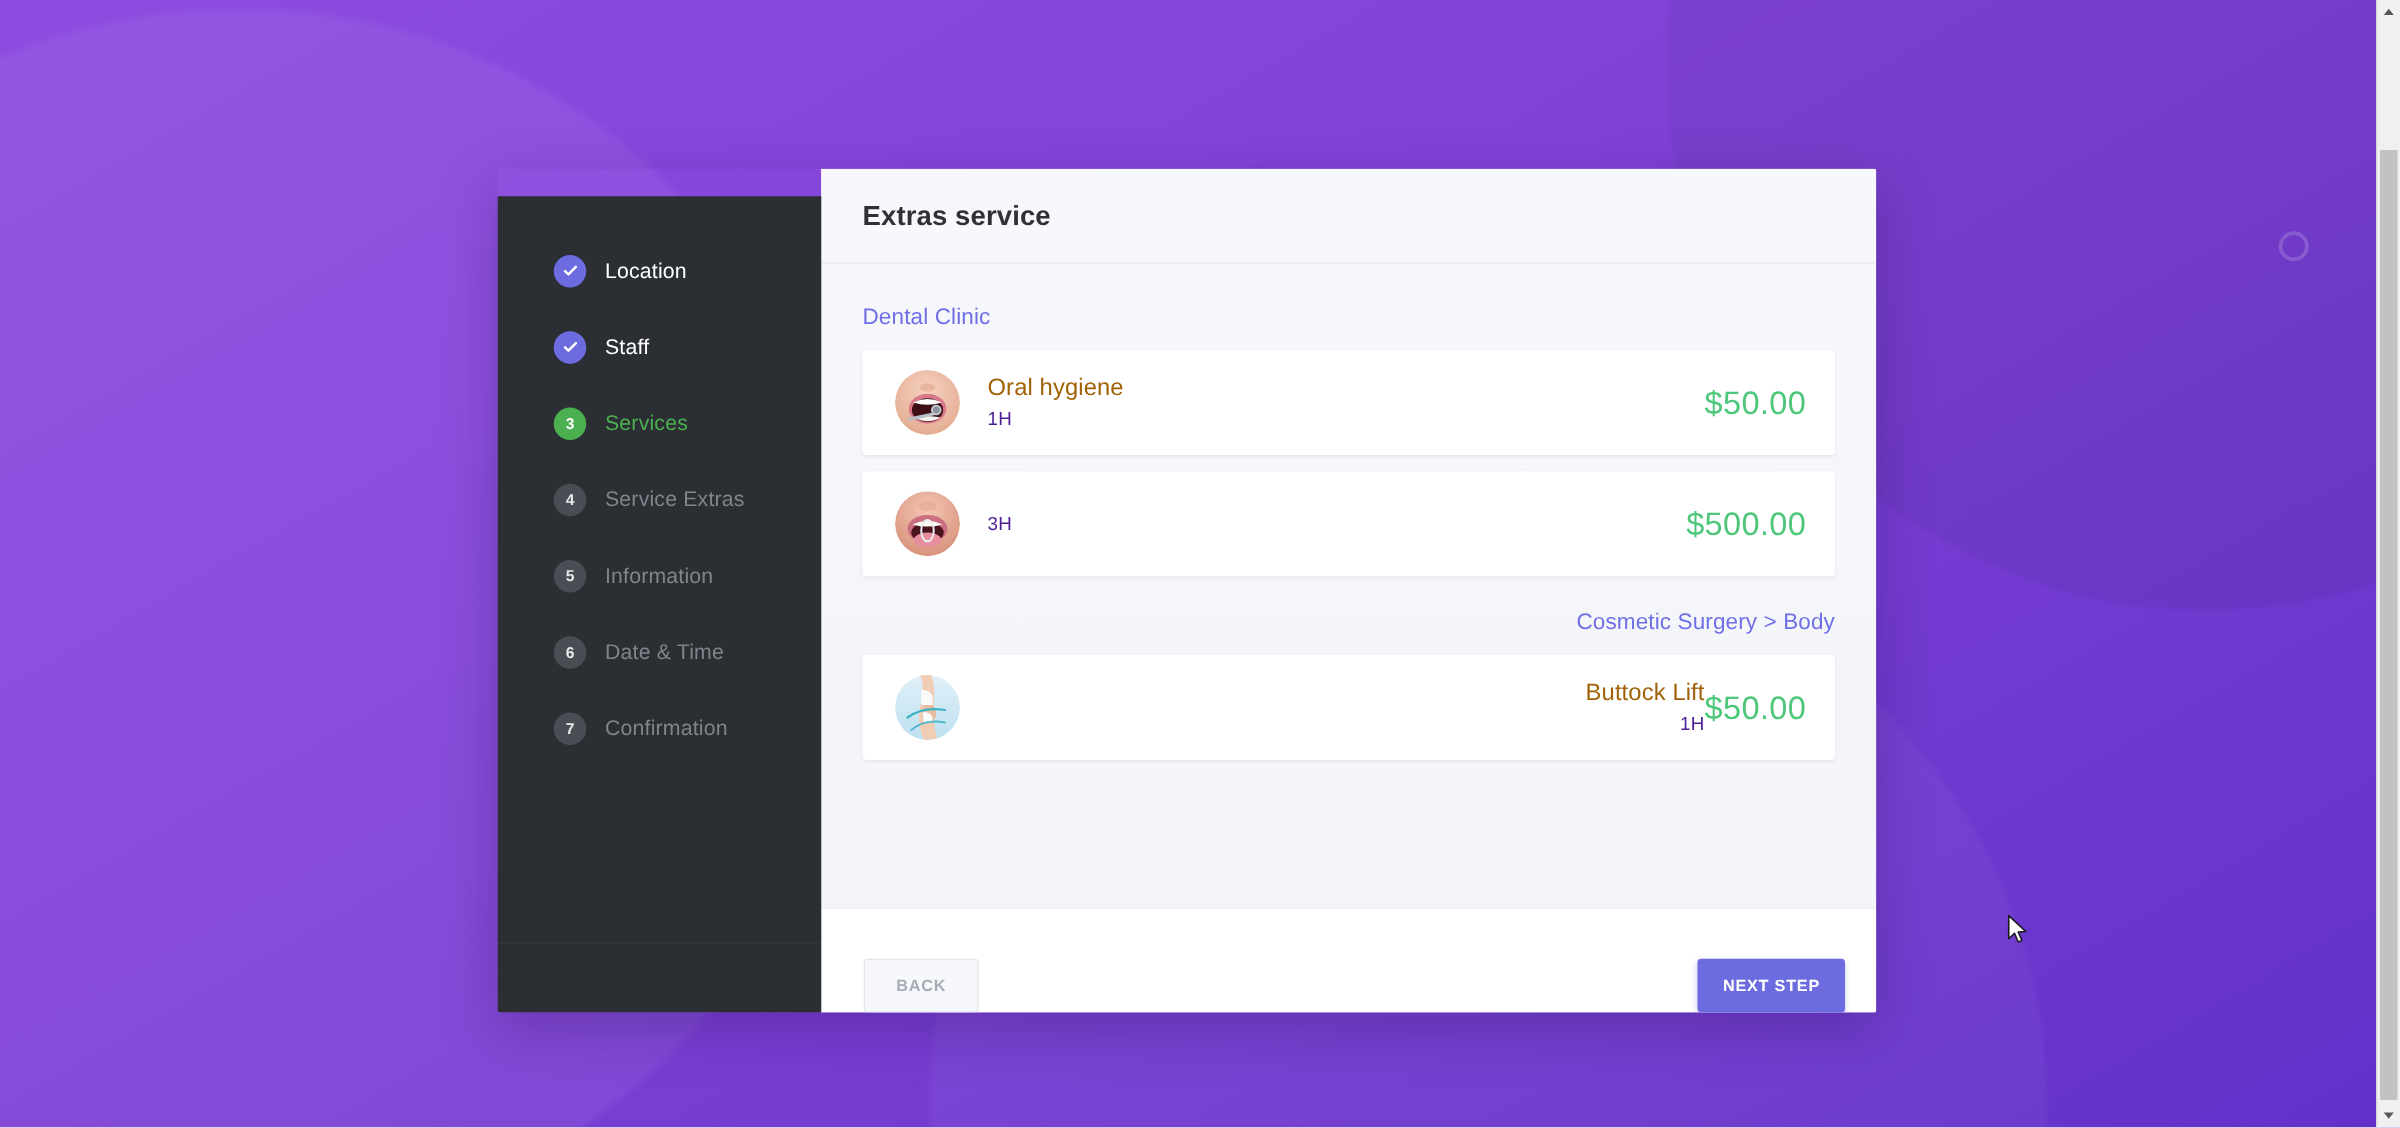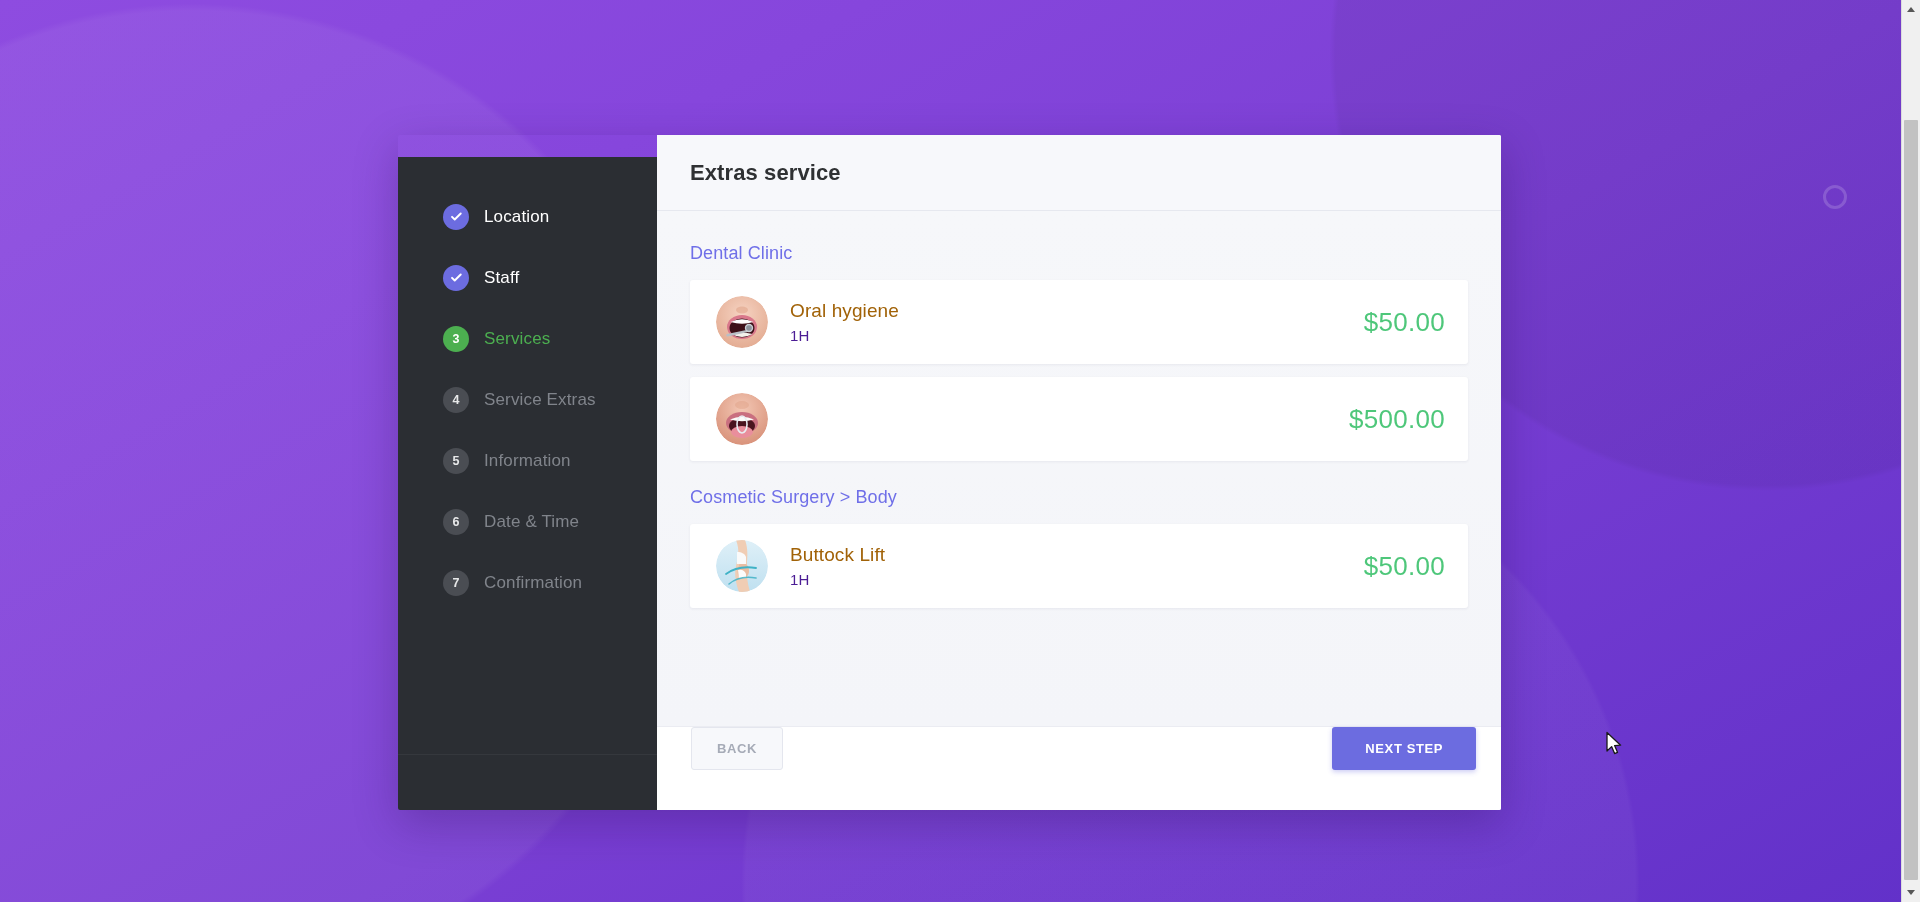--- a/index.html
+++ b/index.html
@@ -131,21 +131,21 @@
     overflow: hidden;
     background: linear-gradient(180deg, #f6f7fa 0%, #f4f5f9 100%);
   }
 
   .category-title {
     font-size: 18px;
     color: #6f6fe8;
     margin-bottom: 16px;
     letter-spacing: 0.1px;
   }
-  .category + .category { margin-top: 26px; }
+  .category + .category { margin-top: 26px; text-align: right; }
 
   .service-card {
     background: #ffffff;
     border-radius: 3px;
     height: 84px;
     display: flex;
     align-items: center;
     padding: 0 23px 0 26px;
     margin-bottom: 13px;
     box-shadow: 0 1px 3px rgba(40,45,80,0.07);
@@ -183,21 +183,21 @@
     font-weight: 400;
   }
 
   
   .main-footer {
     height: 84px;
     flex: none;
     background: #ffffff;
     border-top: 1px solid #ebecf2;
     display: flex;
-    align-items: flex-start;
+    align-items: flex-end;
     justify-content: space-between;
     padding: 0 25px 0 34px;
   }
   .btn {
     font-family: "Liberation Sans", sans-serif;
     font-size: 13px;
     font-weight: bold;
     letter-spacing: 0.6px;
     border-radius: 3px;
     cursor: pointer;
@@ -205,21 +205,21 @@
   }
   .btn-back {
     background: #f7f8fb;
     border: 1px solid #e4e6ee;
     color: #a6abb7;
     padding: 13px 25px;
   }
   .btn-next {
     background: #6c6ce0;
     color: #ffffff;
-    padding: 14px 33px;
+    padding: 14px 20px;
     box-shadow: 0 2px 5px rgba(90,90,220,0.3);
   }
 
   
   .scrollbar {
     position: absolute;
     right: 0; top: 0;
     width: 19px;
     height: 902px;
     background: #f0f0f0;
@@ -374,20 +374,21 @@
                 <circle cx="26" cy="26" r="26" fill="url(#skin2)"></circle>
                 <ellipse cx="26" cy="12" rx="7" ry="4" fill="#e0a288" opacity="0.5"></ellipse>
                 <ellipse cx="26" cy="30" rx="16" ry="11" fill="#c96f7f"></ellipse>
                 <ellipse cx="26" cy="33" rx="13" ry="8" fill="#4a141e"></ellipse>
                 <path d="M14 26.5 Q26 21 38 26.5 Q26 30 14 26.5 Z" fill="#fcfbf8"></path>
                 <ellipse cx="26" cy="39" rx="11" ry="6" fill="#e98e9c"></ellipse>
                 <ellipse cx="26" cy="31.5" rx="5" ry="8.5" fill="none" stroke="#e9eef2" stroke-width="1.6"></ellipse>
               </svg>
             </span>
             <div class="service-info">
+              <div class="service-duration">3H</div>
             </div>
             <div class="service-price">$500.00</div>
           </div>
         </div>
 
         <div class="category">
           <div class="category-title">Cosmetic Surgery &gt; Body</div>
 
           <div class="service-card">
             <span class="thumb">

